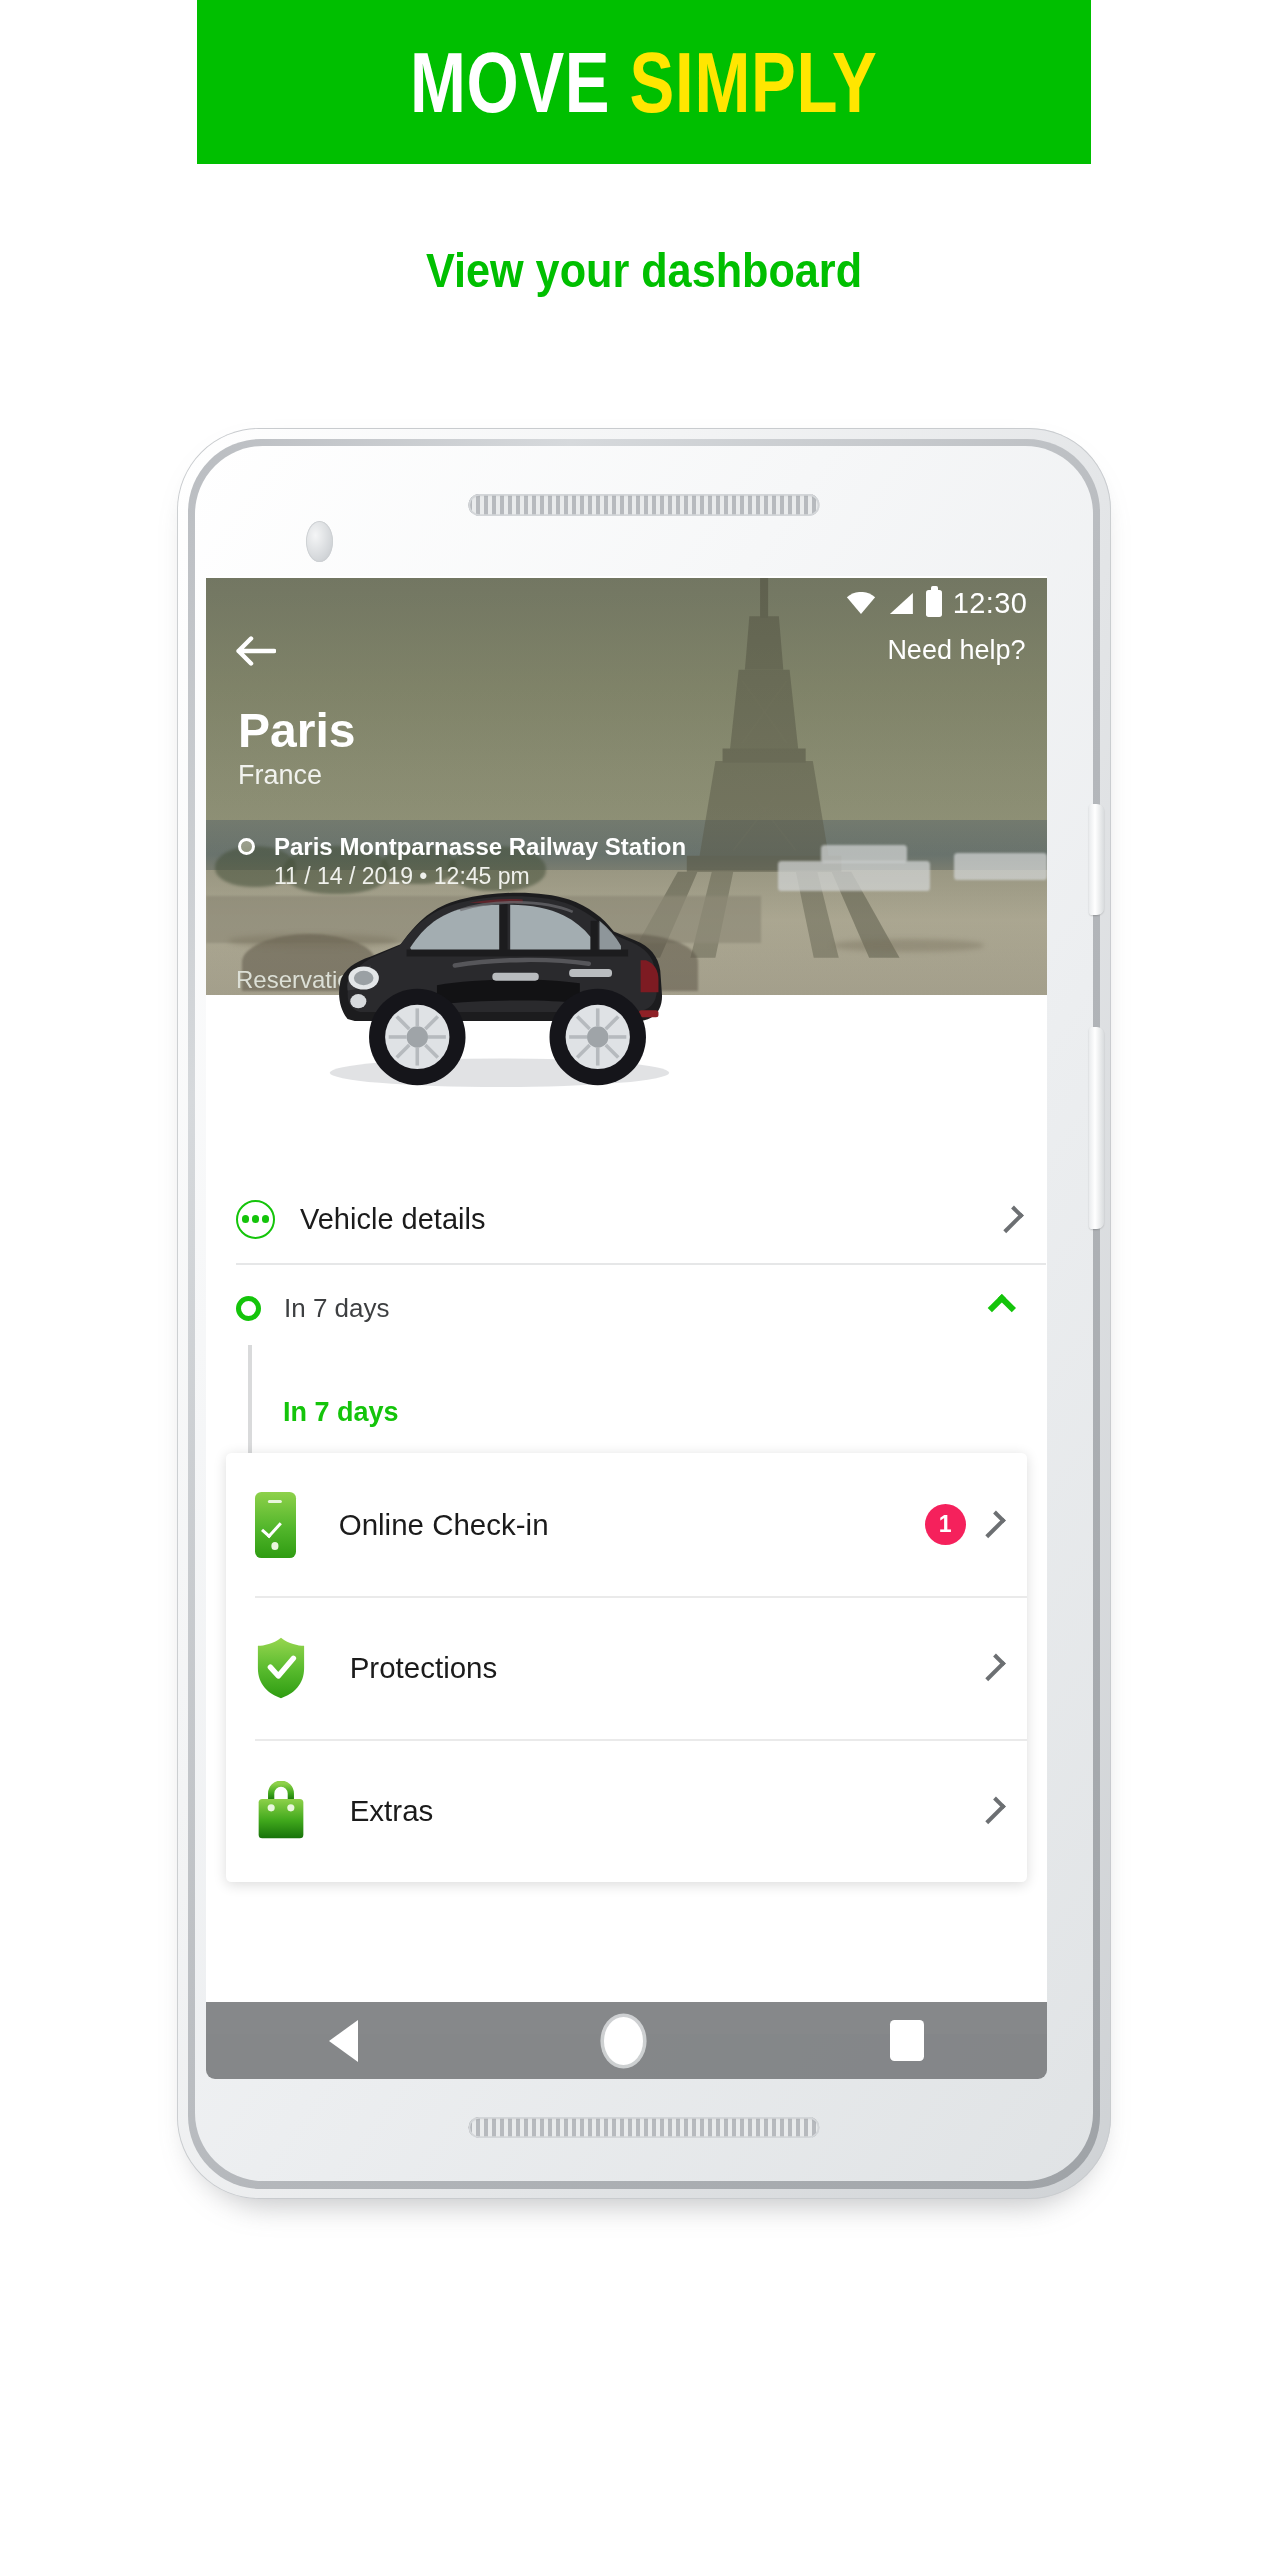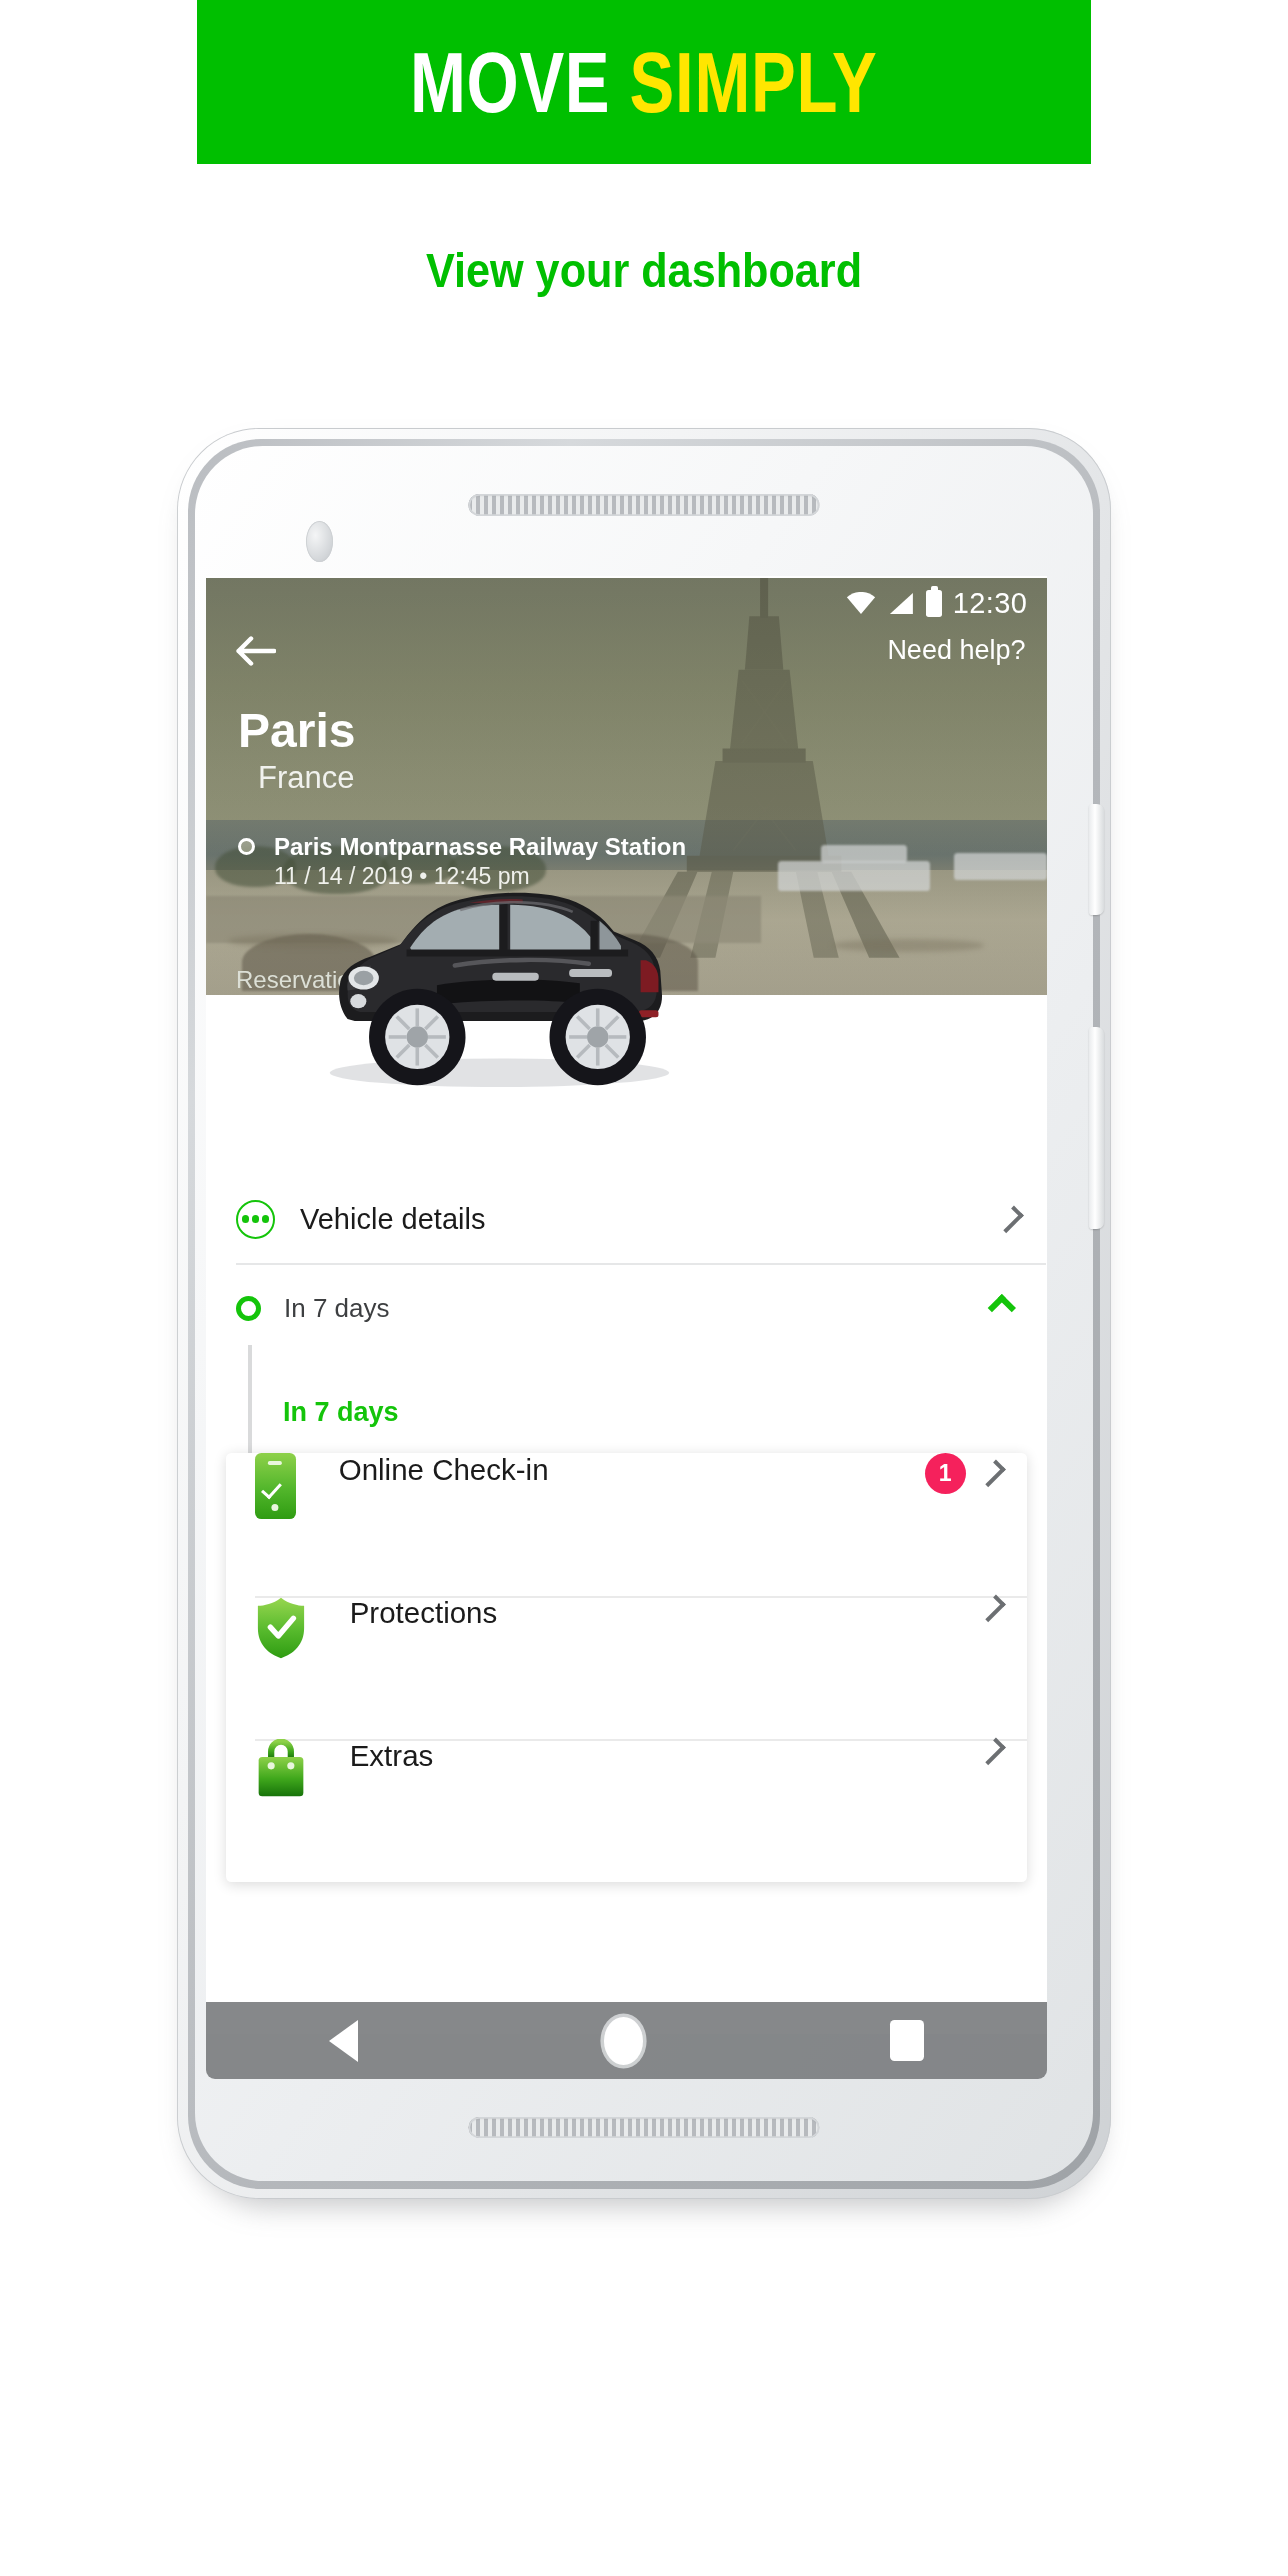--- a/index.html
+++ b/index.html
@@ -216,21 +216,21 @@
     font-weight: normal;
     cursor: pointer;
   }
 
   .hero-city {
     position: absolute; left: 32px; top: 129px;
     color: #ffffff; font-size: 48px; font-weight: bold; line-height: 1;
   }
   .hero-country {
     position: absolute; left: 32px; top: 184px;
-    color: #f1f2ee; font-size: 31px; line-height: 1; margin-left: 20px;
+    color: #f1f2ee; font-size: 27px; line-height: 1;
   }
 
   .timeline { position: absolute; left: 32px; top: 240px; width: 608px; }
   .tl-row { position: relative; padding-left: 36px; }
   .tl-dot {
     position: absolute; left: 0; top: 4.5px;
     width: 17px; height: 17px; border-radius: 50%;
     border: 3.6px solid #ffffff;
     background: rgba(170,172,150,0.75);
   }
@@ -332,21 +332,21 @@
     position: absolute;
     left: 19.7px; top: 877px;
     width: 801px;
     background: #ffffff;
     border-radius: 5.4px;
     box-shadow: 0 2.7px 12.5px rgba(0,0,0,0.14);
     overflow: hidden;
   }
   .task-row {
     position: relative;
-    display: flex; align-items: flex-start;
+    display: flex; align-items: center;
     height: 143px;
     padding: 0 27px 0 29px;
     cursor: pointer;
   }
   .task-row + .task-row::before {
     content: "";
     position: absolute; left: 29px; right: 0; top: 0;
     height: 1.8px; background: #eaeaea;
   }
   .task-label { margin-left: 43px; font-size: 29.5px; color: #1b1b1b; }

